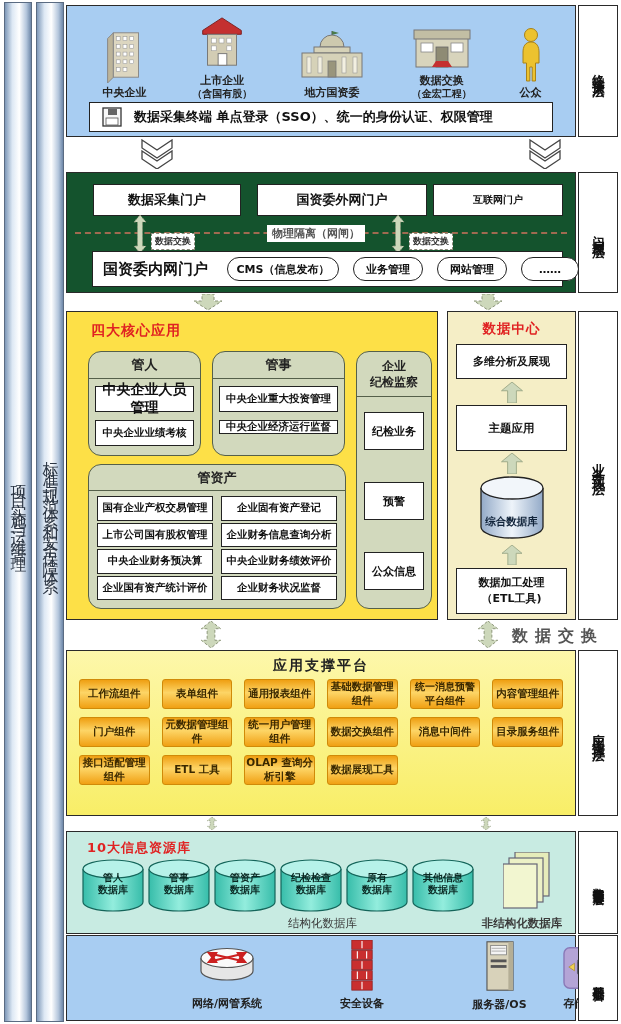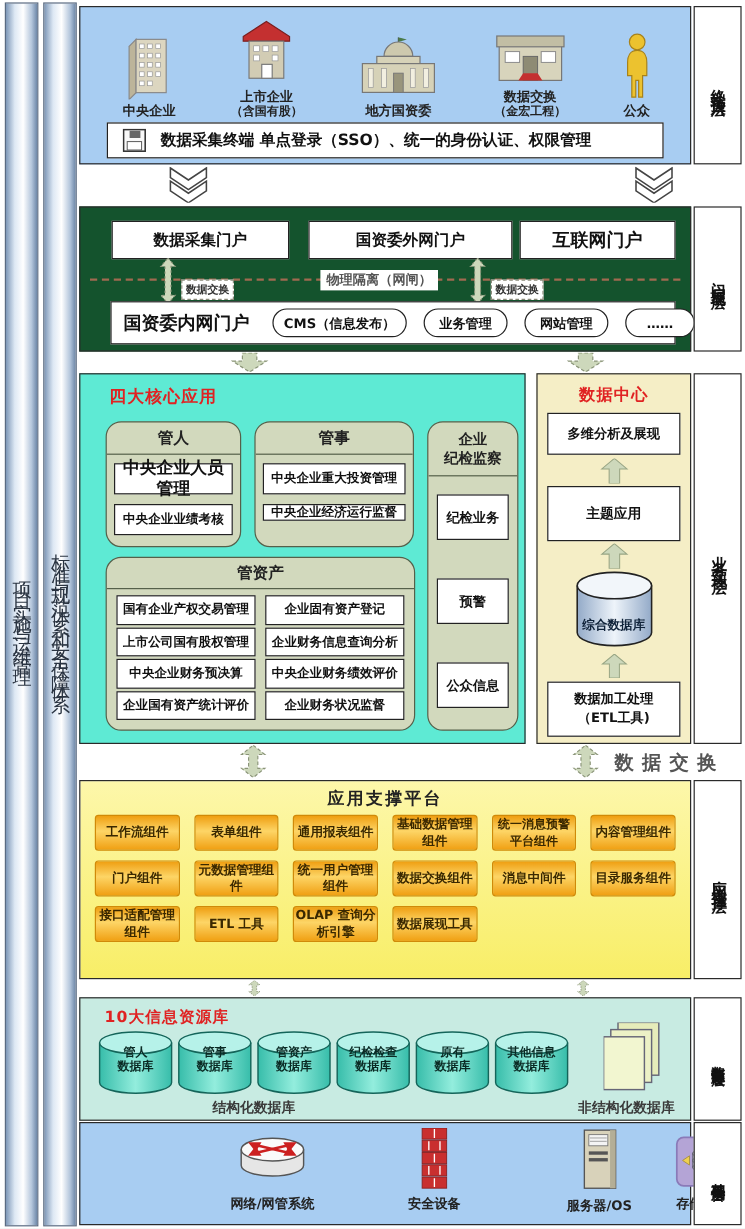--- a/index.html
+++ b/index.html
@@ -163,21 +163,21 @@
     <polygon points="2,12 17,22 32,12 32,20 17,30 2,20" fill="#fff" stroke="#444" stroke-width="1.3"></polygon>
   </svg>
   <svg class="abs" style="left:528px;top:139px;" width="34" height="30" viewBox="0 0 34 30">
     <polygon points="2,1 17,11 32,1 32,9 17,19 2,9" fill="#fff" stroke="#444" stroke-width="1.3"></polygon>
     <polygon points="2,12 17,22 32,12 32,20 17,30 2,20" fill="#fff" stroke="#444" stroke-width="1.3"></polygon>
   </svg>
 
   <div class="band" style="top:172px;height:121px;background:#14532d;">
     <div class="wbox" style="left:26px;top:11px;width:148px;height:32px;font-size:13px;">数据采集门户</div>
     <div class="wbox" style="left:190px;top:11px;width:170px;height:32px;font-size:13px;">国资委外网门户</div>
-    <div class="wbox" style="left:366px;top:11px;width:130px;height:32px;font-size:15px;">互联网门户</div>
+    <div class="wbox" style="left:366px;top:11px;width:130px;height:32px;font-size:10px;">互联网门户</div>
 
     <div class="dash-line" style="left:8px;right:8px;top:59px;"></div>
     <div class="abs" style="left:200px;top:52px;background:#fff;padding:1px 5px;font-size:11px;color:#555;font-weight:600;">物理隔离（网闸）</div>
 
     <svg class="abs" style="left:64px;top:42px;" width="18" height="38" viewBox="0 0 18 38">
       <polygon points="9,0 15,7 11.5,7 11.5,31 15,31 9,38 3,31 6.5,31 6.5,7 3,7" fill="#cdd8bb" stroke="#8a9478" stroke-width="0.9" stroke-dasharray="2,2"></polygon>
     </svg>
     <div class="exch-tag" style="left:84px;top:60px;">数据交换</div>
 
     <svg class="abs" style="left:322px;top:42px;" width="18" height="38" viewBox="0 0 18 38">
@@ -197,21 +197,21 @@
     <span class="vtxt" style="font-size:12.5px;">门户展现层</span>
   </div>
 
   <svg class="abs" style="left:188px;top:294px;" width="40" height="17" viewBox="0 0 40 17">
     <polygon points="14,0 26,0 26,7 34,7 20,16 6,7 14,7" fill="#cdd8bb" stroke="#8a9478" stroke-width="1" stroke-dasharray="3,2"></polygon>
   </svg>
   <svg class="abs" style="left:468px;top:294px;" width="40" height="17" viewBox="0 0 40 17">
     <polygon points="14,0 26,0 26,7 34,7 20,16 6,7 14,7" fill="#cdd8bb" stroke="#8a9478" stroke-width="1" stroke-dasharray="3,2"></polygon>
   </svg>
 
-  <div class="band" style="top:311px;left:66px;width:372px;height:309px;background:#5eead4;">
+  <div class="band" style="top:311px;left:66px;width:372px;height:309px;background:#fde047;">
     <div class="red-title" style="left:24px;top:10px;">四大核心应用</div>
 
     <div class="section" style="left:21px;top:39px;width:113px;height:105px;">
       <div class="sec-head" style="height:26px;">管人</div>
       <div class="wbox" style="left:6px;right:6px;top:34px;height:26px;font-size:14px;position:absolute;">中央企业人员管理</div>
       <div class="wbox" style="left:6px;right:6px;top:68px;height:26px;font-size:10.5px;position:absolute;">中央企业业绩考核</div>
     </div>
 
     <div class="section" style="left:145px;top:39px;width:133px;height:105px;">
       <div class="sec-head" style="height:26px;">管事</div>
@@ -374,21 +374,21 @@
         <div>数据库</div>
       </div>
     </div>
 
     <svg class="abs" style="left:436px;top:20px;" width="48" height="58" viewBox="0 0 48 58">
       <rect x="12" y="0" width="34" height="44" fill="#e6ecba" stroke="#667" stroke-width="1.2"></rect>
       <rect x="6" y="6" width="34" height="44" fill="#ecf1c6" stroke="#667" stroke-width="1.2"></rect>
       <rect x="0" y="12" width="34" height="44" fill="#f2f6d0" stroke="#667" stroke-width="1.2"></rect>
     </svg>
 
-    <div class="abs" style="left:110px;width:180px;top:84px;text-align:left;font-size:11.5px;font-weight:700;color:#3a3a3a;">结构化数据库</div>
+    <div class="abs" style="left:110px;width:180px;top:84px;text-align:right;font-size:11.5px;font-weight:400;color:#3a3a3a;">结构化数据库</div>
     <div class="abs" style="left:390px;width:130px;top:84px;text-align:center;font-size:11.5px;font-weight:700;color:#3a3a3a;">非结构化数据库</div>
   </div>
   <div class="lbl-cell" style="top:831px;height:103px;">
     <span class="vtxt" style="font-size:11.5px;letter-spacing:1px;">数据资源管理层</span>
   </div>
 
   <div class="band" style="top:935px;height:86px;background:#a8cdf2;">
     <div class="abs" style="left:95px;width:130px;top:8px;display:flex;flex-direction:column;align-items:center;">
       <svg width="58" height="44" viewBox="0 0 58 44">
         <path d="M3 14 L3 27 A26 9 0 0 0 55 27 L55 14" fill="#e6e6e6" stroke="#555" stroke-width="1.2"></path>

